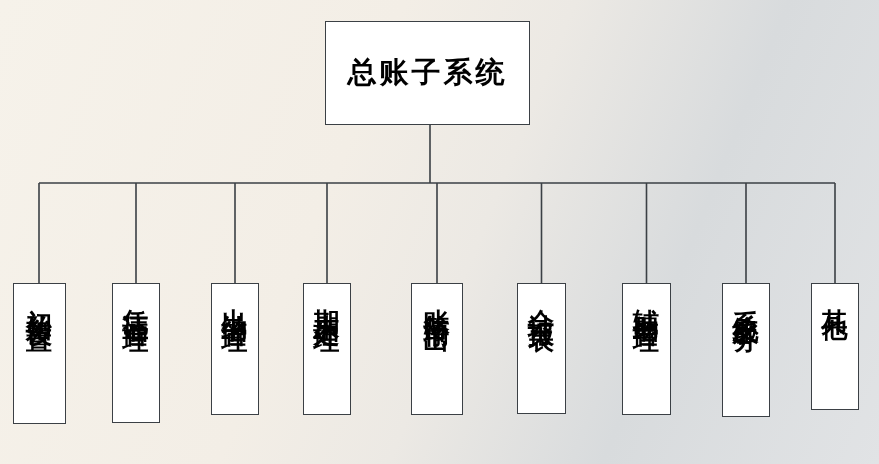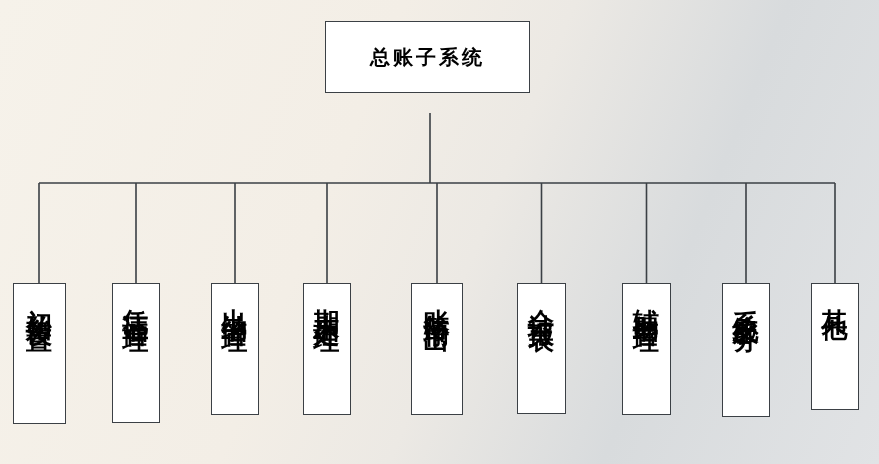--- a/index.html
+++ b/index.html
@@ -35,25 +35,25 @@
     position: absolute;
     background: #ffffff;
     border: 1.6px solid #3b4045;
     box-sizing: border-box;
     color: #000000;
   }
   .root-node {
     left: 325px;
     top: 21px;
     width: 205px;
-    height: 72px;
+    height: 104px;
     display: flex;
     align-items: center;
     justify-content: center;
-    font-size: 20px;
+    font-size: 29px;
     font-weight: 700;
     letter-spacing: 3px;
     white-space: nowrap;
   }
   .child-node {
     top: 283px;
     display: flex;
     justify-content: center;
     align-items: flex-start;
     padding-top: 4px;

